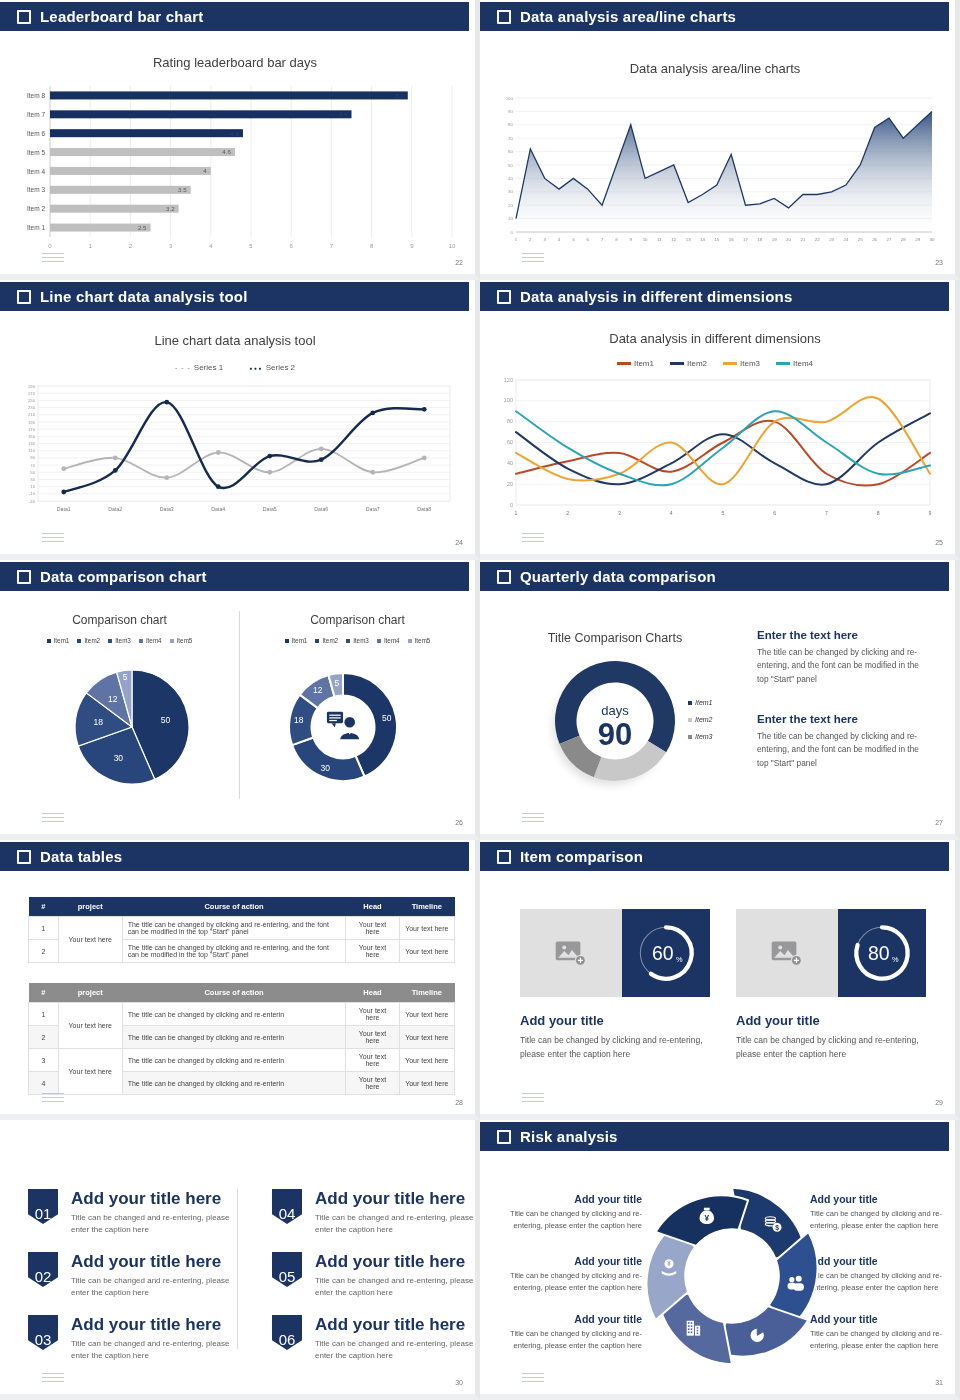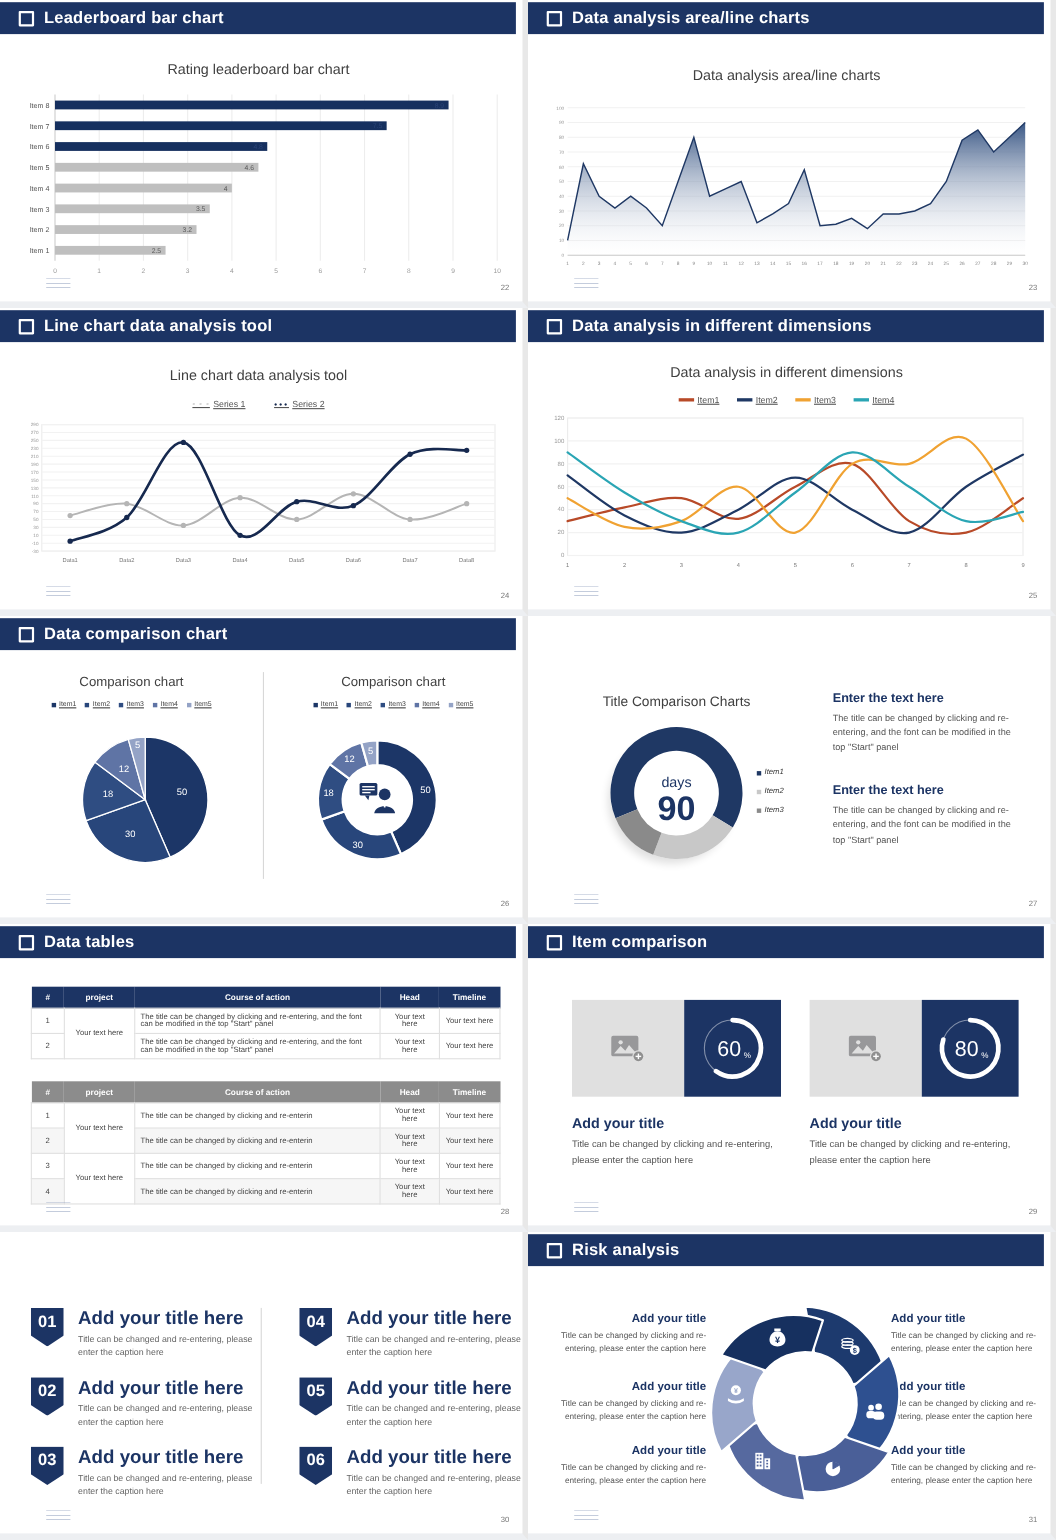--- a/index.html
+++ b/index.html
@@ -6,21 +6,21 @@
   body{width:960px;height:1400px;background:#e8e8e8;font-family:"Liberation Sans",sans-serif;overflow:hidden;}
   .grid{display:grid;grid-template-columns:480px 480px;grid-auto-rows:280px;width:960px;height:1072px;}
   .slide{position:relative;background:#fff;box-sizing:border-box;border-right:5px solid #e8e8e8;border-bottom:6px solid #edeff2;overflow:hidden;}
   .shead{position:absolute;top:2px;left:0;right:6px;height:29px;background:#1c3464;display:flex;align-items:center;padding-left:17px;}
   .shead .sq{width:10px;height:10px;border:2px solid #fff;border-radius:1px;margin-right:9px;flex:none;}
   .shead h2{margin:0;color:#fff;font-size:15px;font-weight:bold;letter-spacing:.2px;}
   .body{position:absolute;top:31px;left:0;right:5px;bottom:6px;}
   .abs{position:absolute;}
   .stitle{left:0;right:0;text-align:center;font-size:13px;color:#404040;}
   .legend{left:0;right:0;display:flex;justify-content:center;gap:26px;font-size:8px;color:#555;align-items:center;}
-  .legend .lg{display:inline-flex;align-items:center;gap:3px;text-decoration:underline;}
+  .legend .lg{display:inline-flex;align-items:center;gap:3px;}
   .legend i{font-style:normal;}
   .sw{display:inline-block;font-size:7px;line-height:1;}
   .dash3::before{content:"- - -";font-weight:bold;letter-spacing:1px;}
   .dot3::before{content:"\25CF\25CF\25CF";font-size:5px;letter-spacing:1.5px;}
   .lsw{display:inline-block;width:14px;height:2.2px;}
   .qsw{display:inline-block;width:4px;height:4px;}
   .minileg{gap:8px;font-size:6.3px;color:#444;}
   .vdiv{position:absolute;width:1px;background:#d8d8d8;}
   .logo{position:absolute;left:42px;bottom:10px;width:22px;height:11px;opacity:.55;background:repeating-linear-gradient(#93a2c0 0 1px,transparent 1px 4px);}
   .pagenum{position:absolute;right:12px;bottom:8px;font-size:7px;color:#777;}
@@ -38,42 +38,42 @@
   .t .course{text-align:left;}
   .t2 tr:nth-child(even) td{background:#f6f6f6;}
   
   .card{display:flex;width:190px;height:88px;}
   .card-img{width:102px;background:#e0e0e0;display:flex;align-items:center;justify-content:center;}
   .card-ring{flex:1;background:#1c3464;display:flex;align-items:center;justify-content:center;}
   .card-title{margin:0;font-size:13px;font-weight:bold;color:#1c3464;}
   .card-cap{margin:0;font-size:8.5px;color:#555;line-height:1.65;}
   
   .toc-item{display:flex;gap:13px;width:208px;}
-  .badge{width:30px;height:35px;background:#1c3464;clip-path:polygon(0 0,100% 0,100% 72%,50% 100%,0 72%);color:#fff;font-weight:bold;font-size:15px;text-align:center;padding-top:4px;box-sizing:border-box;flex:none;}
+  .badge{width:30px;height:35px;background:#1c3464;clip-path:polygon(0 0,100% 0,100% 72%,50% 100%,0 72%);color:#fff;font-weight:normal;font-size:15px;text-align:center;padding-top:16px;box-sizing:border-box;flex:none;}
   .toc-txt h4{margin:0 0 3px;font-size:17px;color:#1c3464;}
   .toc-txt p{margin:0;font-size:8px;color:#666;line-height:1.5;}
   
   .risk-block{width:150px;}
   .risk-block h4{margin:0 0 3px;font-size:10.5px;color:#1c3464;}
   .risk-block p{margin:0;font-size:7.5px;color:#555;line-height:1.55;}
   .ralign{text-align:right;}
   svg text{font-family:"Liberation Sans",sans-serif;}
 </style>
 </head>
 <body>
 
 <div class="grid">
 
   <section class="slide">
     <header class="shead">
       <span class="sq"></span>
       <h2>Leaderboard bar chart</h2>
     </header>
     <div class="body">
-      <div class="abs stitle" style="top:24px">Rating leaderboard bar chart</div>
+      <div class="abs stitle" style="top:24px">Rating leaderboard bar days</div>
       <svg class="abs" style="left:2px;top:52px;width:472px;height:170px" viewBox="0 0 472 170">
           <line x1="48" y1="3" x2="48" y2="154" stroke="#cccccc" stroke-width="1"></line>
           <text x="48" y="165" text-anchor="middle" font-size="6" fill="#999">0</text>
           <line x1="88.2" y1="3" x2="88.2" y2="154" stroke="#ededed" stroke-width="1"></line>
           <text x="88.2" y="165" text-anchor="middle" font-size="6" fill="#999">1</text>
           <line x1="128.4" y1="3" x2="128.4" y2="154" stroke="#ededed" stroke-width="1"></line>
           <text x="128.4" y="165" text-anchor="middle" font-size="6" fill="#999">2</text>
           <line x1="168.6" y1="3" x2="168.6" y2="154" stroke="#ededed" stroke-width="1"></line>
           <text x="168.6" y="165" text-anchor="middle" font-size="6" fill="#999">3</text>
           <line x1="208.8" y1="3" x2="208.8" y2="154" stroke="#ededed" stroke-width="1"></line>
@@ -430,20 +430,24 @@
           <path d="M16,34 C17,25 35,25 36,34 Z" fill="#1c3464"></path>
           <rect x="25.2" y="23" width="1.6" height="5.5" fill="#fff"></rect>
         </svg>
       </div>
     </div>
     <div class="logo"></div>
     <div class="pagenum">26</div>
   </section>
 
   <section class="slide">
+    <header class="shead">
+      <span class="sq"></span>
+      <h2>Quarterly data comparison</h2>
+    </header>
     <div class="body">
       <div class="abs stitle" style="left:15px;top:40px;width:240px;right:auto;font-size:12.5px">Title Comparison Charts</div>
       <svg class="abs" style="left:60px;top:55px;width:150px;height:150px" viewBox="0 0 150 150">
           <defs>
             <filter id="blur6" x="-40%" y="-40%" width="180%" height="180%">
               <feGaussianBlur stdDeviation="4"></feGaussianBlur>
             </filter>
           </defs>
           <circle cx="70" cy="82" r="57" fill="#000" opacity="0.12" filter="url(#blur6)"></circle>
           <circle cx="75" cy="75" r="60" fill="#fff"></circle>

